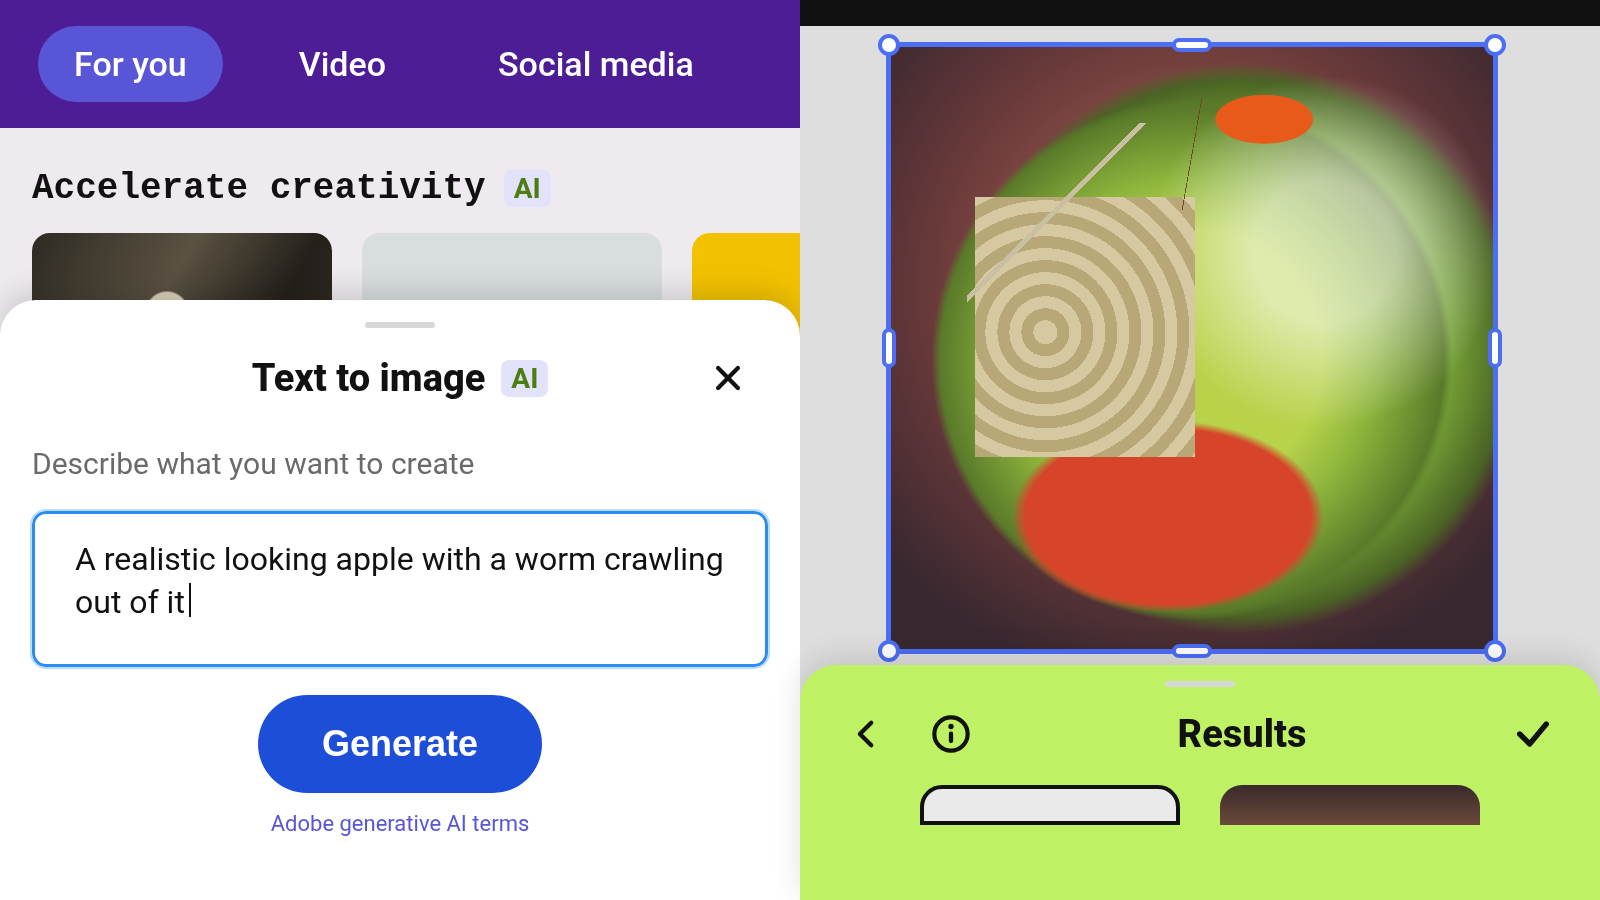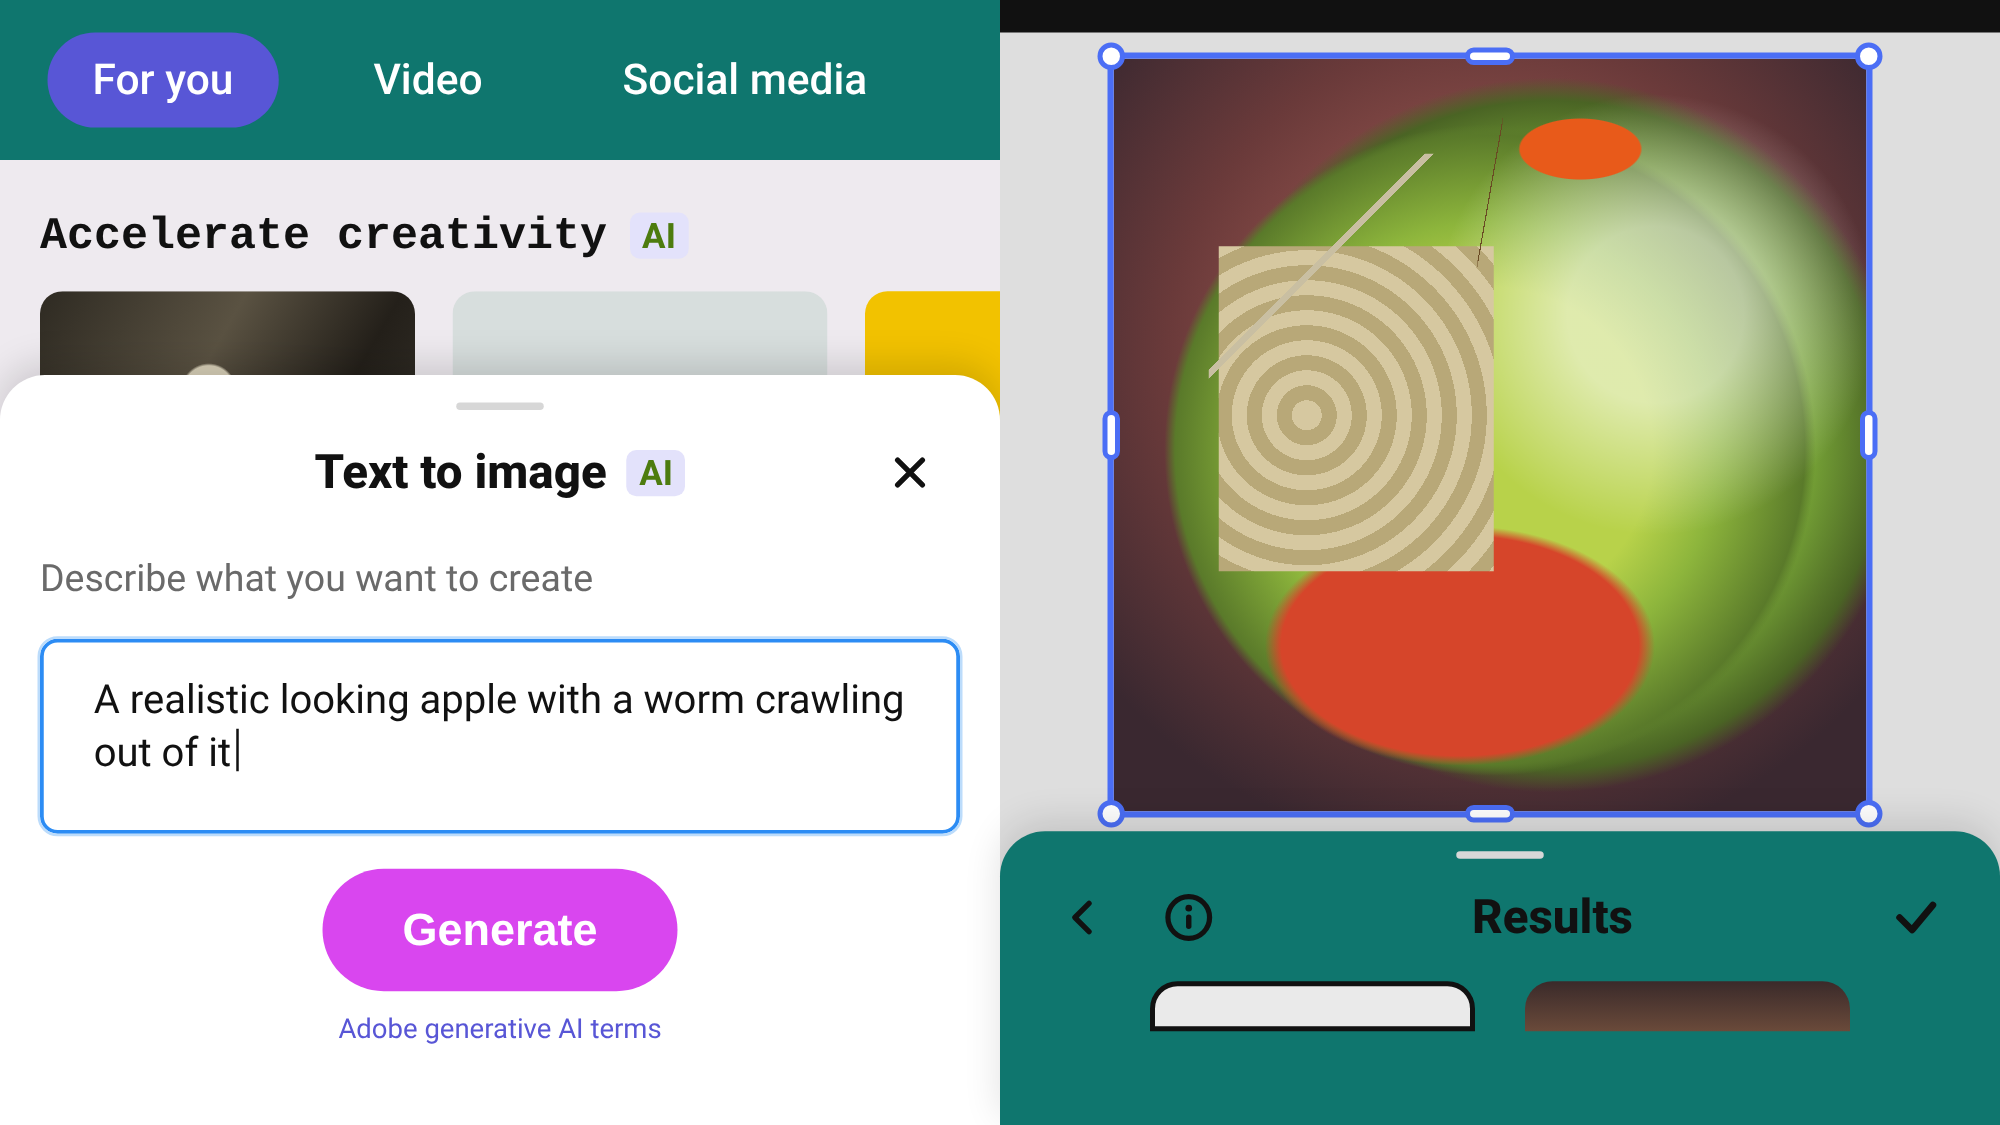--- a/index.html
+++ b/index.html
@@ -9,21 +9,21 @@
   
   .left {
     position: relative;
     width: 800px;
     height: 900px;
     background: #eeeaef;
     overflow: hidden;
   }
   .tabbar {
     height: 128px;
-    background: #0f766e;
+    background: #4c1d95;
     display: flex;
     align-items: center;
     gap: 40px;
     padding-left: 38px;
   }
   .tab {
     color: #fff;
     font-size: 34px;
     font-weight: 500;
     padding: 18px 36px;
@@ -137,21 +137,21 @@
   .caret {
     display: inline-block;
     width: 2px; height: 34px;
     background: #111;
     vertical-align: -4px;
     margin-left: 4px;
   }
   .gen-btn {
     display: block;
     margin: 28px auto 18px auto;
-    background: #d946ef;
+    background: #1d4ed8;
     color: #fff;
     font-size: 36px;
     font-weight: 600;
     border: none;
     padding: 28px 64px;
     border-radius: 60px;
     cursor: pointer;
   }
   .terms {
     text-align: center;
@@ -218,21 +218,21 @@
   .br { right: -13px; bottom: -13px; }
   .tm { left: 50%; top: -9px; transform: translateX(-50%); }
   .bm { left: 50%; bottom: -9px; transform: translateX(-50%); }
   .lm { left: -9px; top: 50%; transform: translateY(-50%); }
   .rm { right: -9px; top: 50%; transform: translateY(-50%); }
 
   .results-sheet {
     position: absolute;
     left: 0; right: 0; bottom: 0;
     height: 235px;
-    background: #0f766e;
+    background: #bef264;
     border-radius: 36px 36px 0 0;
     box-shadow: 0 -8px 30px rgba(0,0,0,.12);
     padding-top: 16px;
   }
   .results-sheet .grabber { margin-bottom: 22px; }
   .results-bar {
     display: flex;
     align-items: center;
     justify-content: space-between;
     padding: 0 42px;

